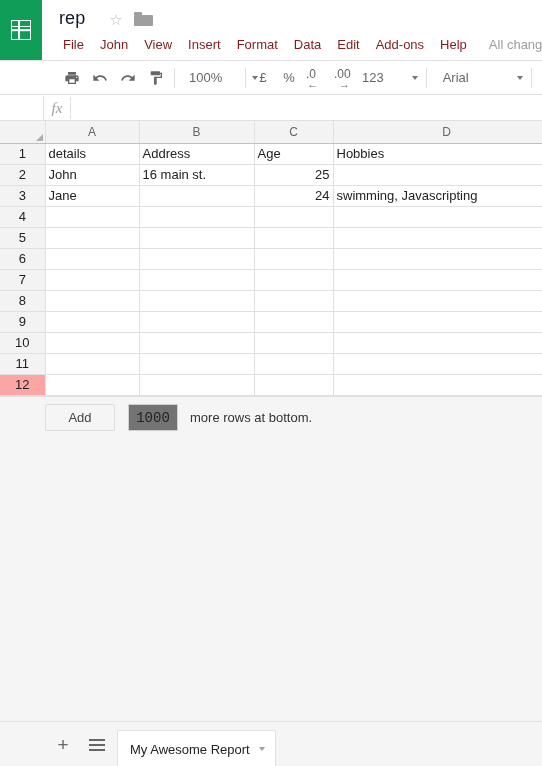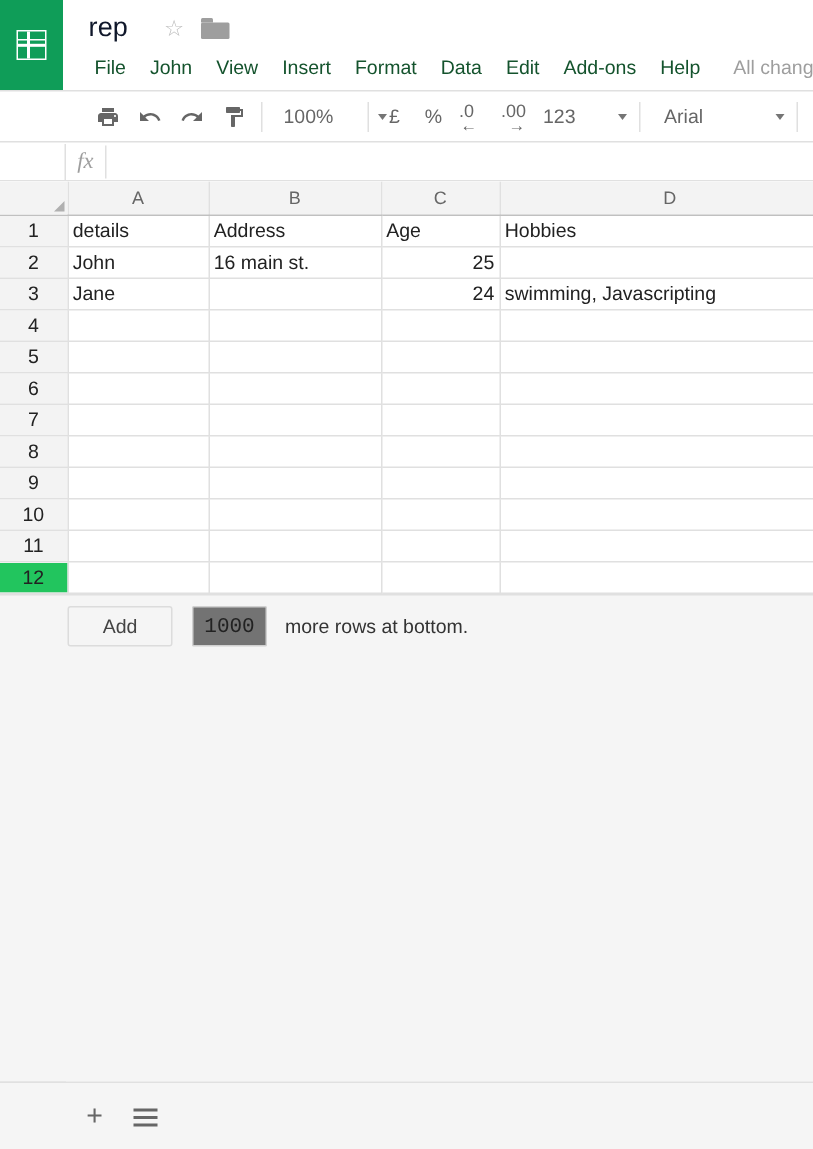--- a/index.html
+++ b/index.html
@@ -80,21 +80,21 @@
     border-radius: 1px;
   }
 
   .menubar {
     position: absolute; left: 55px; top: 33px;
     height: 24px;
     display: flex; align-items: center;
     white-space: nowrap;
   }
   .menu-item {
-    font-size: 13px; color: #14532d;
+    font-size: 13px; color: #7f1d1d;
     padding: 2px 8px;
     cursor: default;
     line-height: 18px;
   }
   .save-status {
     font-size: 13px; color: #9e9e9e;
     padding: 2px 6px; margin-left: 8px;
     white-space: nowrap;
     line-height: 18px;
   }
@@ -236,21 +236,21 @@
     border-bottom: 7px solid #b0b0b0;
   }
   th.rowhdr {
     width: 45px;
     background: #f3f3f3;
     color: #666666;
     font-size: 12px;
     text-align: center;
     border-right: 1px solid #c0c0c0;
   }
-  th.rowhdr.last { background: #22c55e; }
+  th.rowhdr.last { background: #fca5a5; }
   td.colA { width: 94px; }
   td.colB { width: 115px; }
   td.colC { width: 79px; text-align: right; }
   td.colD { width: 227px; }
   th.hA { width: 94px; }
   th.hB { width: 115px; }
   th.hC { width: 79px; }
   th.hD { width: 227px; }
 
   
@@ -569,15 +569,19 @@
       </div>
       <div class="tb-icon-btn">
         <span class="burger">
           <i></i>
             <i></i>
             <i></i>
         </span>
       </div>
     </div>
 
+    <div class="sheet-tab">
+      <span class="name">My Awesome Report</span>
+      <span class="caret"></span>
+    </div>
   </div>
 
 </div>
 
 </body></html>

